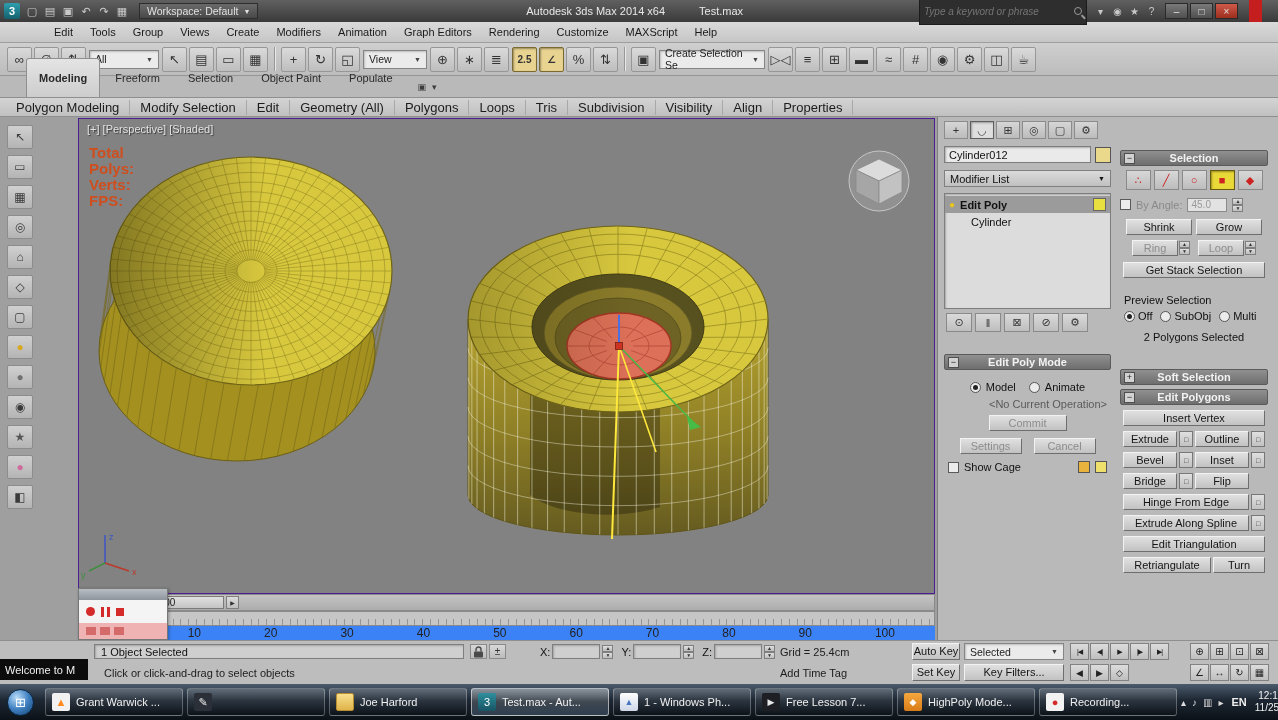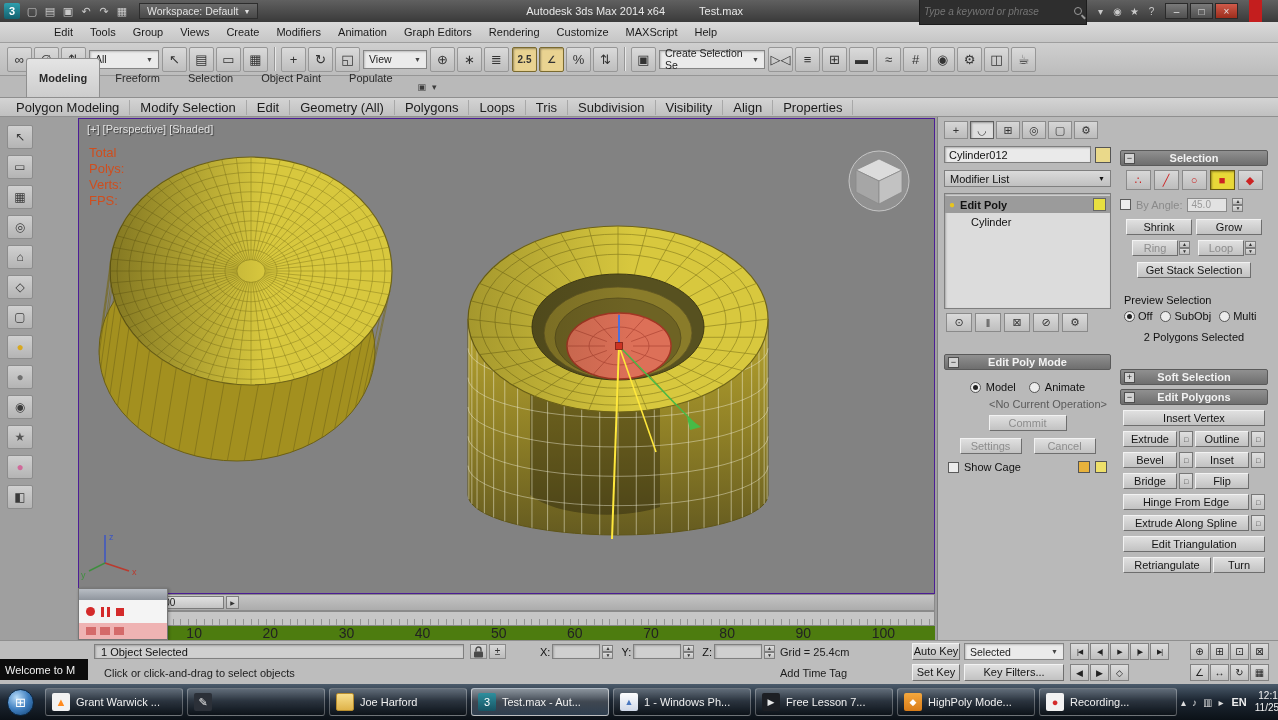--- a/index.html
+++ b/index.html
@@ -47,28 +47,28 @@
 .rpanel{padding:0 10px;font-size:13px;color:#1c1c1c;border-right:1px solid #a8a8a8;height:15px;line-height:15px}
 
 
 #workspace{position:relative;height:523px;background:#9f9f9f;overflow:hidden}
 #leftstrip{position:absolute;left:3px;top:8px;width:34px;display:flex;flex-direction:column;gap:6px;align-items:center}
 .ls-icon{width:26px;height:24px;background:linear-gradient(#d0d0d0,#b4b4b4);border:1px solid #8c8c8c;border-radius:2px;display:flex;align-items:center;justify-content:center;color:#3a3a3a;font-size:12px}
 .c-yellow{color:#d8a820}.c-gray{color:#707070}.c-pink{color:#d06a9a}.c-dim{color:#555}
 
 #viewport{position:absolute;left:78px;top:1px;width:857px;height:476px;background:#828282;border:1px solid #4c1d95;overflow:hidden}
 .vp-label{position:absolute;left:8px;top:4px;color:#e2e2e2;font-size:11px;text-shadow:1px 1px 1px rgba(0,0,0,.55);z-index:1;white-space:nowrap}
-.vp-stats{position:absolute;left:10px;top:26px;z-index:1;color:#cf4e1e;font-size:13px;font-weight:normal;line-height:16px}
+.vp-stats{position:absolute;left:10px;top:26px;z-index:1;color:#cf4e1e;font-size:15px;font-weight:bold;line-height:16px}
 #vp-svg{position:absolute;left:0;top:0;z-index:2}
 
 #timeslider{position:absolute;left:78px;top:477px;width:857px;height:17px;background:linear-gradient(#c4c4c4,#acacac);border:1px solid #8a8a8a;display:flex;align-items:center;padding:0 2px;gap:2px}
 .ts-arrow{width:13px;height:13px;background:linear-gradient(#dcdcdc,#bfbfbf);border:1px solid #7e7e7e;font-size:6px;display:flex;align-items:center;justify-content:center;color:#333}
 .ts-block{width:128px;height:13px;background:linear-gradient(#e0e0e0,#c4c4c4);border:1px solid #7a7a7a;text-align:center;font-size:10px;line-height:11px;color:#1a1a1a}
 #trackbar{position:absolute;left:78px;top:494px;width:857px;height:15px;background-color:#c6c6c6;border:1px solid #8a8a8a;background-image:repeating-linear-gradient(90deg,#949494 0 1px,transparent 1px 7.8px);background-size:100% 45%;background-position:0 100%;background-repeat:no-repeat}
-#ruler{position:absolute;left:78px;top:509px;width:857px;height:14px;background:#4d7c0f;display:flex;justify-content:space-between;align-items:center;padding:0 40px;font-size:14px;color:#222}
+#ruler{position:absolute;left:78px;top:509px;width:857px;height:14px;background:#3b82f6;display:flex;justify-content:space-between;align-items:center;padding:0 40px;font-size:12px;color:#222}
 
 
 #cmdpanel{position:absolute;left:937px;top:0;width:341px;height:523px;background:#b9b9b9;border-left:1px solid #7f7f7f;display:flex}
 .cp-col1{width:176px;padding:4px 3px 0 6px;position:relative}
 .cp-col2{width:156px;margin-left:2px;padding:33px 4px 0 4px;position:relative}
 .cp-tabs{display:flex;gap:2px;margin-bottom:7px}
 .cp-tab{width:24px;height:18px;background:linear-gradient(#d6d6d6,#bcbcbc);border:1px solid #8c8c8c;display:flex;align-items:center;justify-content:center;font-size:11px;color:#333}
 .cp-tab.active{background:#dedede;border-color:#5f5f5f;box-shadow:inset 1px 1px 2px rgba(0,0,0,.3)}
 .cp-name-row{display:flex;gap:4px;align-items:center;margin-bottom:7px}
 .namefield{flex:1;height:17px;background:#eaeaea;border:1px solid #7e7e7e;box-shadow:inset 1px 1px 2px #ababab;padding:1px 4px;font-size:11px;line-height:14px}
@@ -107,21 +107,21 @@
 .spin{display:inline-flex;flex-direction:column;width:11px;flex:none}
 .spin b{height:7px;background:linear-gradient(#dedede,#bdbdbd);border:1px solid #7f7f7f;font-size:5px;line-height:5px;text-align:center;color:#333;font-weight:normal}
 .subobj{display:flex;gap:3px;justify-content:center;margin:3px 0 6px}
 .so-btn{width:25px;height:20px;background:linear-gradient(#d8d8d8,#bdbdbd);border:1px solid #8a8a8a;display:flex;align-items:center;justify-content:center;color:#c22;font-size:11px}
 .so-btn.active{background:#e8d838;border-color:#6a5a10;box-shadow:inset 1px 1px 2px rgba(0,0,0,.35)}
 .row2{display:flex;gap:4px;justify-content:center;margin-top:6px;align-items:center}
 .gg-btn{width:66px;height:16px}
 .ringloop{display:flex;gap:8px;justify-content:center;margin-top:5px;align-items:center}
 .rl-grp{display:flex;gap:1px;align-items:center}
 .rl-btn{width:46px;height:16px}
-.getstack{width:114px;height:16px;margin:6px auto 16px;display:flex}
+.getstack{width:142px;height:16px;margin:6px auto 16px;display:flex}
 .pv-label{margin-top:6px;padding-left:4px}
 .pv-row{display:flex;gap:8px;align-items:center;margin-top:4px;padding-left:4px}
 .pv-opt{display:flex;align-items:center;gap:3px}
 .sel-status{text-align:center;margin-top:9px}
 .ep-row{display:flex;gap:2px;justify-content:center;margin-top:5px;align-items:center}
 .setbox{width:14px;height:16px;background:linear-gradient(#e0e0e0,#c2c2c2);border:1px solid #777;font-size:7px;display:inline-flex;align-items:center;justify-content:center;color:#333;flex:none}
 .wfull{width:142px;height:16px}.whalf{width:54px;height:16px}.wlong{width:126px;height:16px}.wret{width:88px;height:16px}.wturn{width:52px;height:16px}
 .spacer14{width:14px;flex:none}
 
 

